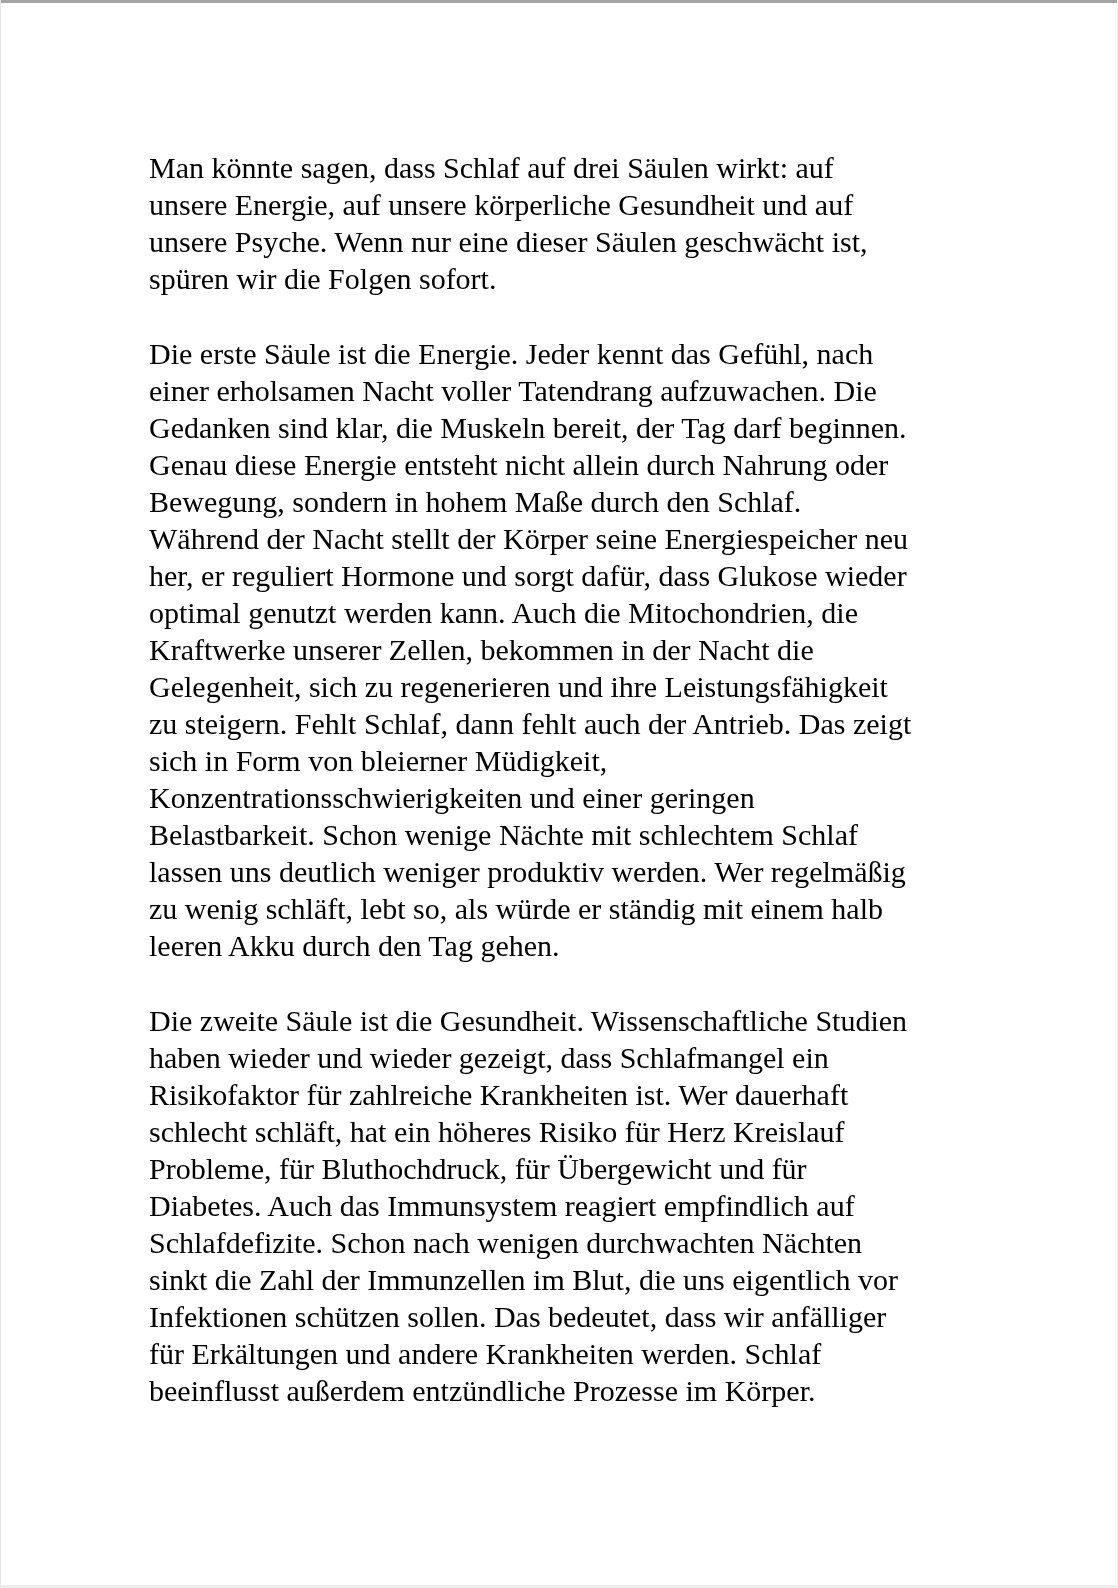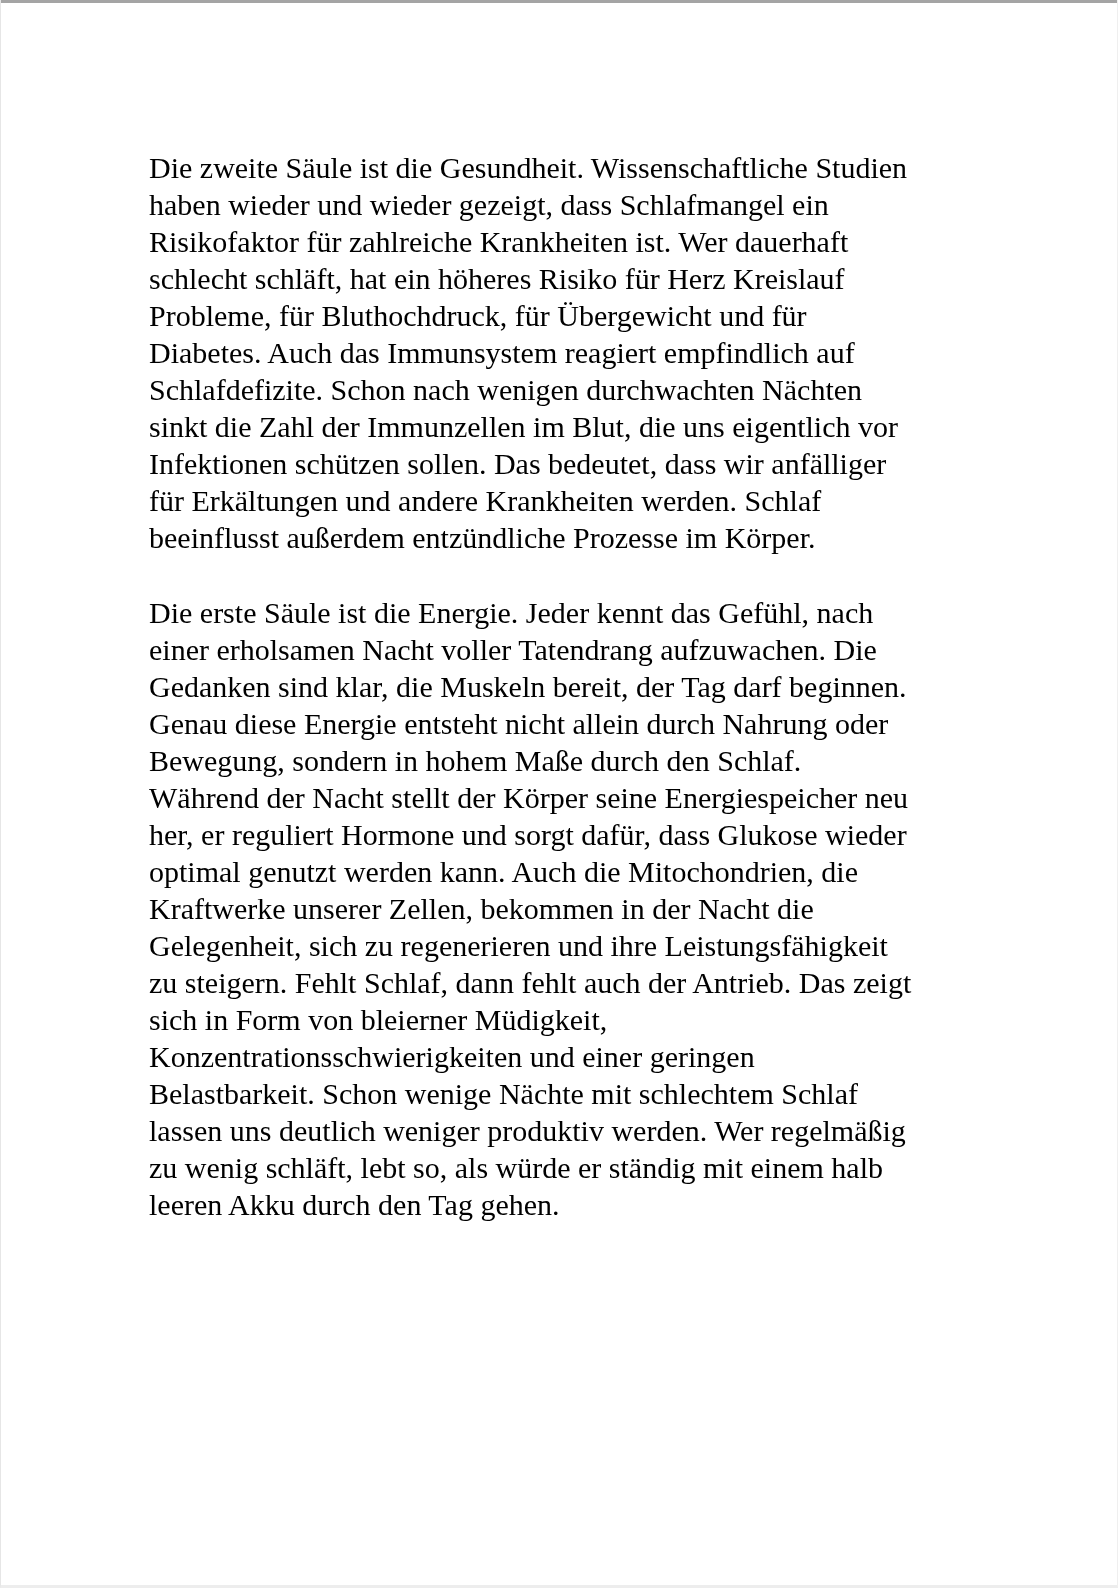--- a/index.html
+++ b/index.html
@@ -44,42 +44,46 @@
   .content p:last-child {
     margin-bottom: 0;
   }
 </style>
 </head>
 <body>
 
 <div class="page">
   <div class="top-edge"></div>
   <div class="content">
-    <p>Die zweite Säule ist die Gesundheit. Wissenschaftliche Studien
-haben wieder und wieder gezeigt, dass Schlafmangel ein
-Risikofaktor für zahlreiche Krankheiten ist. Wer dauerhaft
-schlecht schläft, hat ein höheres Risiko für Herz Kreislauf
-Probleme, für Bluthochdruck, für Übergewicht und für
-Diabetes. Auch das Immunsystem reagiert empfindlich auf
-Schlafdefizite. Schon nach wenigen durchwachten Nächten
-sinkt die Zahl der Immunzellen im Blut, die uns eigentlich vor
-Infektionen schützen sollen. Das bedeutet, dass wir anfälliger
-für Erkältungen und andere Krankheiten werden. Schlaf
-beeinflusst außerdem entzündliche Prozesse im Körper.</p>
+    <p>Man könnte sagen, dass Schlaf auf drei Säulen wirkt: auf
+unsere Energie, auf unsere körperliche Gesundheit und auf
+unsere Psyche. Wenn nur eine dieser Säulen geschwächt ist,
+spüren wir die Folgen sofort.</p>
     <p>Die erste Säule ist die Energie. Jeder kennt das Gefühl, nach
 einer erholsamen Nacht voller Tatendrang aufzuwachen. Die
 Gedanken sind klar, die Muskeln bereit, der Tag darf beginnen.
 Genau diese Energie entsteht nicht allein durch Nahrung oder
 Bewegung, sondern in hohem Maße durch den Schlaf.
 Während der Nacht stellt der Körper seine Energiespeicher neu
 her, er reguliert Hormone und sorgt dafür, dass Glukose wieder
 optimal genutzt werden kann. Auch die Mitochondrien, die
 Kraftwerke unserer Zellen, bekommen in der Nacht die
 Gelegenheit, sich zu regenerieren und ihre Leistungsfähigkeit
 zu steigern. Fehlt Schlaf, dann fehlt auch der Antrieb. Das zeigt
 sich in Form von bleierner Müdigkeit,
 Konzentrationsschwierigkeiten und einer geringen
 Belastbarkeit. Schon wenige Nächte mit schlechtem Schlaf
 lassen uns deutlich weniger produktiv werden. Wer regelmäßig
 zu wenig schläft, lebt so, als würde er ständig mit einem halb
 leeren Akku durch den Tag gehen.</p>
+    <p>Die zweite Säule ist die Gesundheit. Wissenschaftliche Studien
+haben wieder und wieder gezeigt, dass Schlafmangel ein
+Risikofaktor für zahlreiche Krankheiten ist. Wer dauerhaft
+schlecht schläft, hat ein höheres Risiko für Herz Kreislauf
+Probleme, für Bluthochdruck, für Übergewicht und für
+Diabetes. Auch das Immunsystem reagiert empfindlich auf
+Schlafdefizite. Schon nach wenigen durchwachten Nächten
+sinkt die Zahl der Immunzellen im Blut, die uns eigentlich vor
+Infektionen schützen sollen. Das bedeutet, dass wir anfälliger
+für Erkältungen und andere Krankheiten werden. Schlaf
+beeinflusst außerdem entzündliche Prozesse im Körper.</p>
   </div>
 </div>
 
 </body></html>

